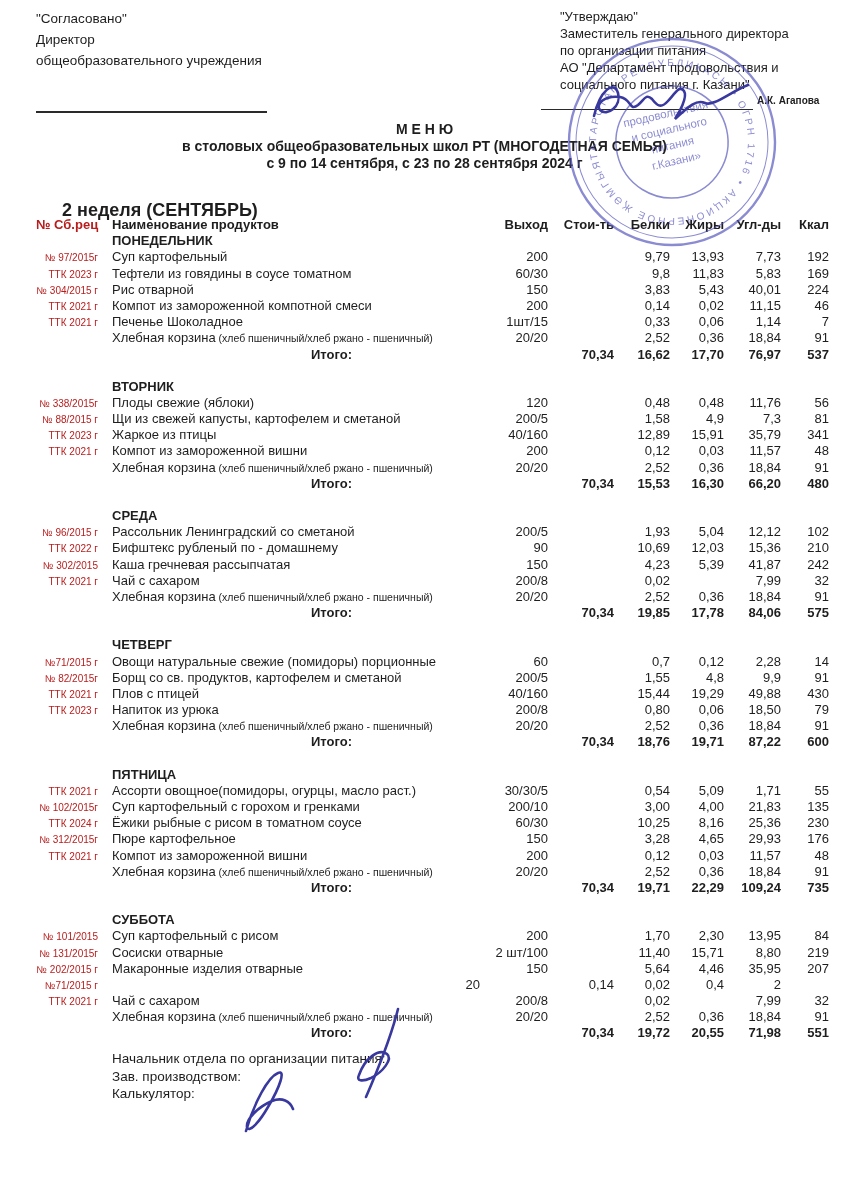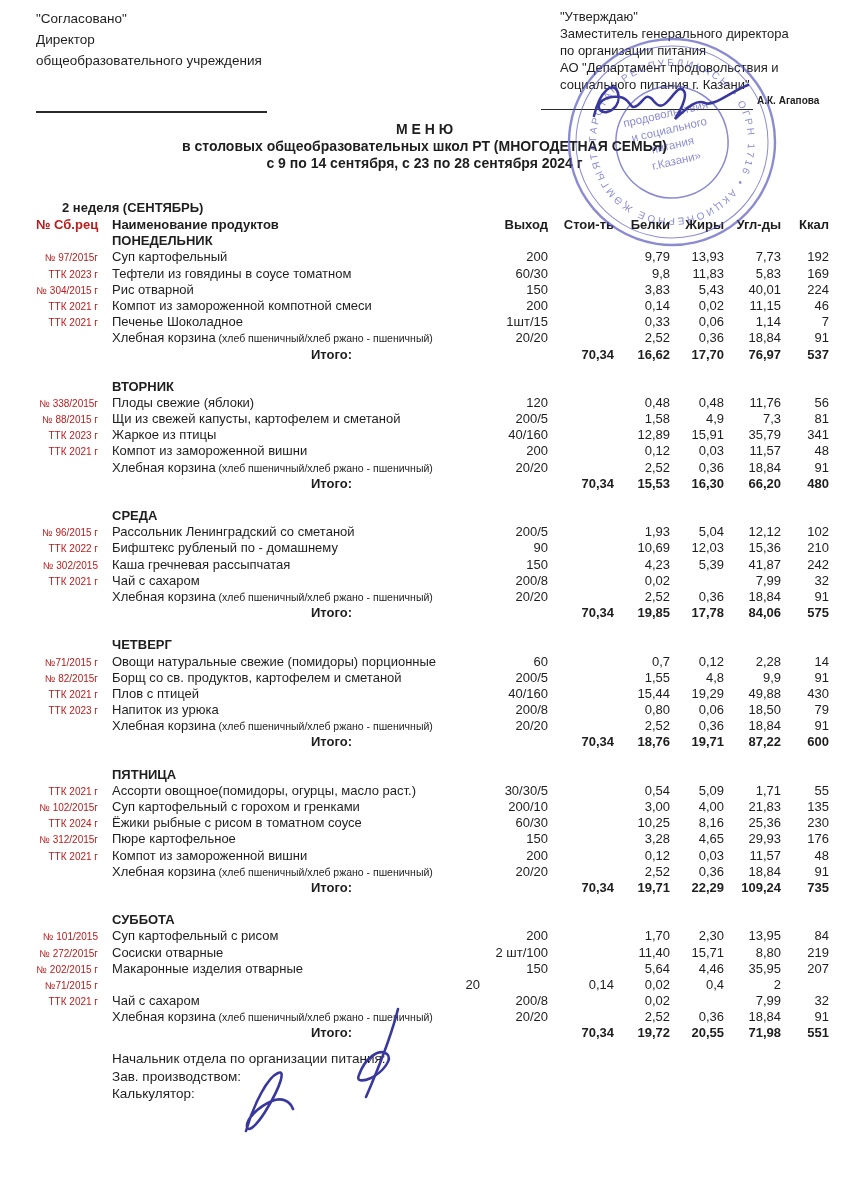--- a/index.html
+++ b/index.html
@@ -10,21 +10,21 @@
   }
   
   .hdr-left{position:absolute; left:36px; top:8px; font-size:13.5px; line-height:21px;}
   .hdr-right{position:absolute; left:560px; top:8px; font-size:13px; line-height:17px;}
   .sign-line-left{position:absolute; left:36px; top:111px; width:231px; border-top:2px solid #2a2a2a;}
   .sign-line-right{position:absolute; left:541px; top:109px; width:212px; border-top:1.6px solid #2a2a2a;}
   .signer{position:absolute; left:757px; top:95px; font-size:10px; font-weight:bold;}
   
   .title{position:absolute; left:0; width:849px; top:121px; text-align:center;
          font-size:14px; font-weight:bold; line-height:17px;}
-  .week-label{position:absolute; left:62px; top:200px; font-size:13px; font-weight:bold;}
+  .week-label{position:absolute; left:62px; top:200px; font-size:18px; font-weight:bold;}
   
   .menu-table{position:absolute; left:36px; top:217px; width:793px;}
   .row{display:grid; grid-template-columns:72px 372px 68px 66px 56px 54px 57px 48px;
        height:16.2px; font-size:13px; line-height:16.2px; align-items:baseline;}
   .c{white-space:nowrap; overflow:visible;}
   .c-code{font-size:10px; text-align:right; padding-right:10px; color:#b91c1c;}
   .c-name{text-align:left; padding-left:4px;}
   .c-num{text-align:right;}
   .note{font-size:10.5px;}
   .thead{font-weight:bold;}
@@ -467,21 +467,21 @@
         <div class="c c-code">№ 101/2015</div>
         <div class="c c-name">Суп картофельный с рисом</div>
         <div class="c c-num">200</div>
         <div class="c c-num"></div>
         <div class="c c-num">1,70</div>
         <div class="c c-num">2,30</div>
         <div class="c c-num">13,95</div>
         <div class="c c-num">84</div>
       </div>
       <div class="row item-row">
-        <div class="c c-code">№ 272/2015г</div>
+        <div class="c c-code">№ 131/2015г</div>
         <div class="c c-name">Сосиски отварные</div>
         <div class="c c-num">2 шт/100</div>
         <div class="c c-num"></div>
         <div class="c c-num">11,40</div>
         <div class="c c-num">15,71</div>
         <div class="c c-num">8,80</div>
         <div class="c c-num">219</div>
       </div>
       <div class="row item-row">
         <div class="c c-code">№ 202/2015 г</div>

